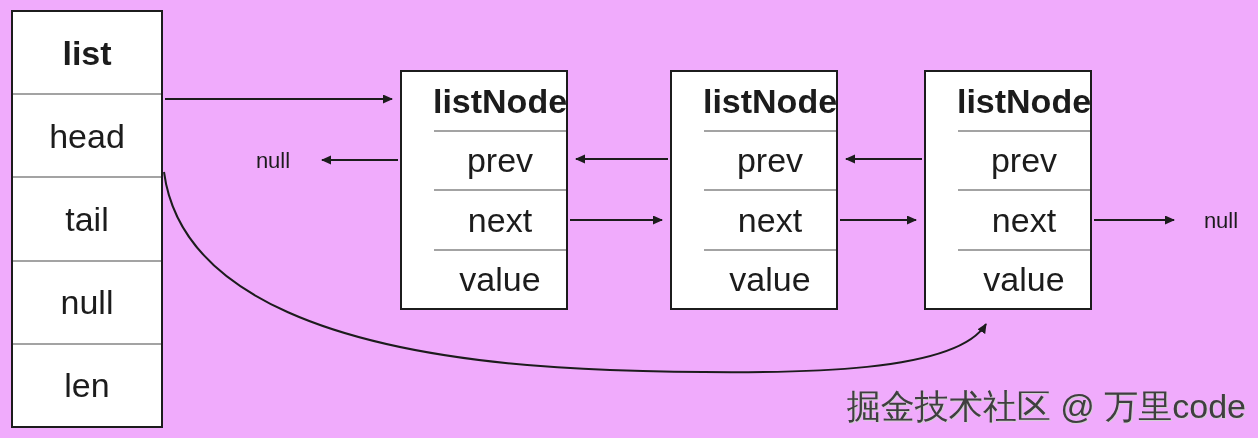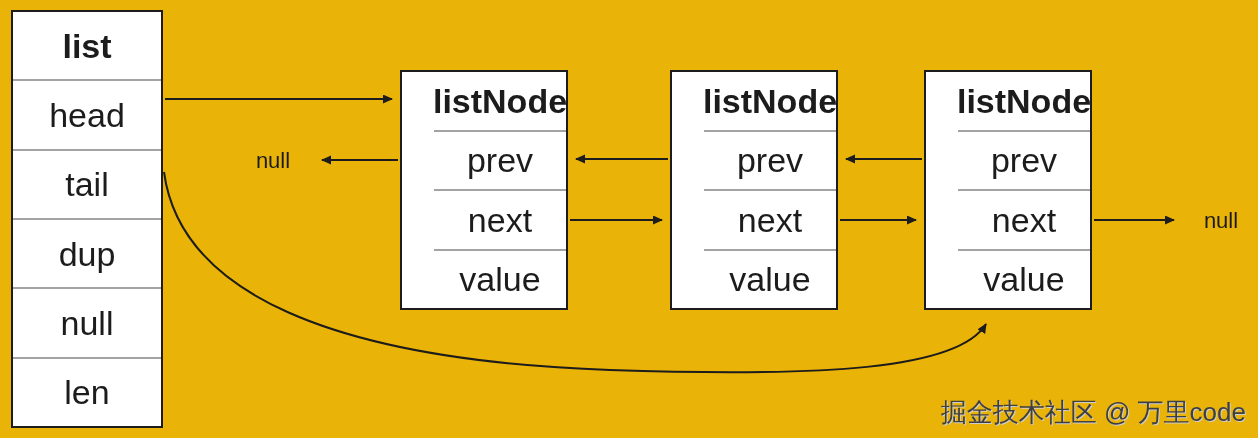--- a/index.html
+++ b/index.html
@@ -1,20 +1,20 @@
 <!DOCTYPE html>
 <html><head>
 <meta charset="utf-8">
 <style>
   html, body { margin: 0; padding: 0; background: #ffffff; }
   .canvas {
     position: relative;
     width: 1258px;
     height: 438px;
-    background: #eab308;
+    background: #f0abfc;
     font-family: "Liberation Sans", sans-serif;
     color: #1c1c1c;
     overflow: hidden;
   }
   .arrow-layer {
     position: absolute;
     left: 0; top: 0;
     width: 1258px; height: 438px;
     pointer-events: none;
   }
@@ -49,21 +49,21 @@
     height: 40px;
     text-align: center;
     white-space: nowrap;
   }
   .null-left  { left: 238px; top: 141px; width: 70px; }
   .null-right { left: 1186px; top: 201px; width: 70px; }
   .watermark {
     position: absolute;
     right: 12px;
     bottom: 8px;
-    font-size: 26px;
+    font-size: 34px;
     color: #3f3f3f;
     text-shadow: 1px 1px 0 #cfcfcf;
     white-space: nowrap;
   }
 </style>
 </head>
 <body>
 
 <div class="canvas">
 
@@ -82,21 +82,20 @@
       <line x1="840" y1="220" x2="916" y2="220" marker-end="url(#ah)"></line>
       <line x1="1094" y1="220" x2="1174" y2="220" marker-end="url(#ah)"></line>
       <path d="M 164 172 C 180 292 330 360 610 370 C 822 377 958 370 986 324" marker-end="url(#ah)"></path>
     </g>
   </svg>
 
   <div class="struct list-table">
     <div class="cell hdr">list</div>
     <div class="cell">head</div>
     <div class="cell">tail</div>
-    <div class="cell">dup</div>
     <div class="cell">null</div>
     <div class="cell">len</div>
   </div>
 
   <div class="struct node node-1">
     <div class="cell hdr">listNode</div>
     <div class="cell">prev</div>
     <div class="cell">next</div>
     <div class="cell">value</div>
   </div>

